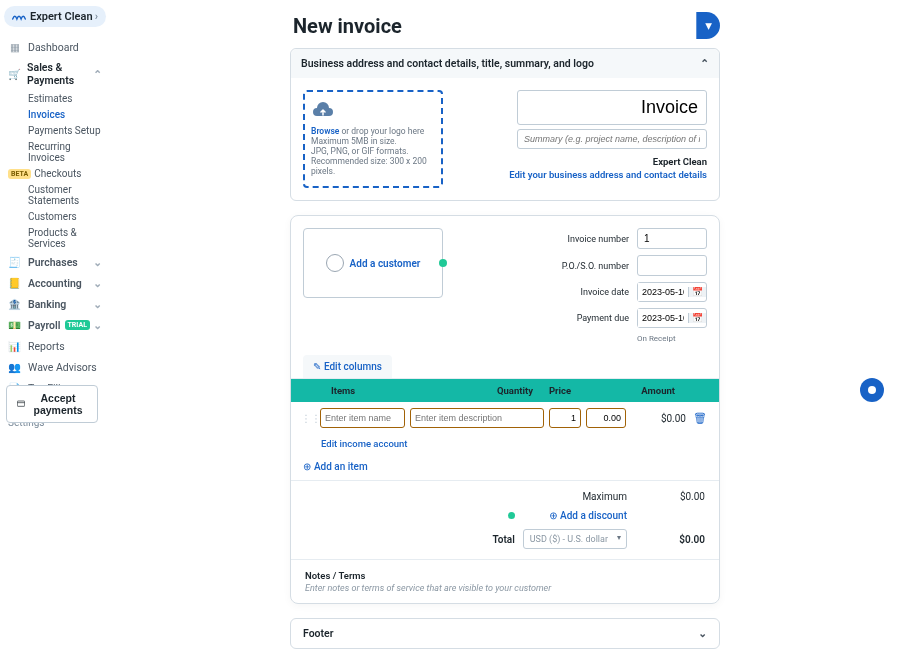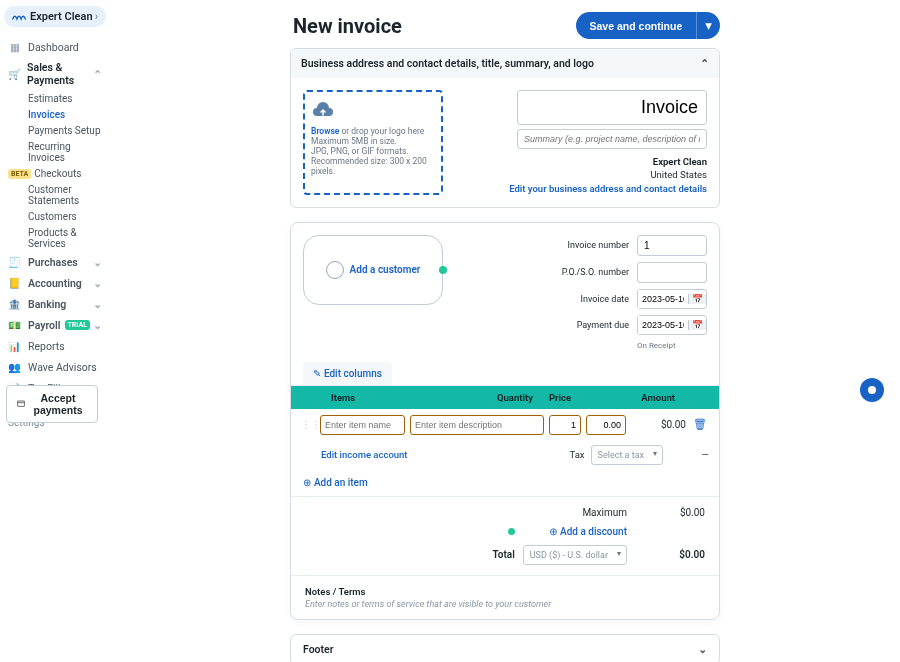--- a/index.html
+++ b/index.html
@@ -199,21 +199,21 @@
     box-shadow: 0 2px 8px rgba(0,0,0,0.04);
     margin-bottom: 14px;
   }
   .card-pad { padding: 12px; }
   .cust-row {
     display: flex;
     gap: 20px;
   }
   .add-cust {
     border: 1px solid #c0ccd6;
-    border-radius: 16px;
+    border-radius: 4px;
     width: 140px; height: 70px;
     display: flex; align-items: center; justify-content: center;
     font-size: 10px;
     color: #1862c6;
     font-weight: 600;
     cursor: pointer;
     position: relative;
   }
   .add-cust .ico {
     width: 18px; height: 18px;
@@ -489,21 +489,20 @@
         <rect x="0.5" y="0.5" width="11" height="8" rx="1" fill="none" stroke="#1c252c"></rect>
         <line x1="0.5" y1="3" x2="11.5" y2="3" stroke="#1c252c"></line>
       </svg>
     <span>Accept payments</span>
   </button>
 </div>
 
 <div class="main">
   <h1 class="page-title">New invoice</h1>
   <div class="save-btn">
-    <button class="main-btn">Save and continue</button>
     <button class="drop">
         <span>▾</span>
       </button>
   </div>
 
   <div class="accordion">
     <div class="acc-header">
       <span>Business address and contact details, title, summary, and logo</span>
       <span class="chev">⌃</span>
     </div>
@@ -516,21 +515,20 @@
         <div><span class="browse">Browse</span><span> or drop your logo here</span></div>
         <div>Maximum 5MB in size.</div>
         <div>JPG, PNG, or GIF formats.</div>
         <div>Recommended size: 300 x 200 pixels.</div>
       </div>
       <div class="title-col">
         <input class="title-input" value="Invoice" style="">
         <input class="summary-input" placeholder="Summary (e.g. project name, description of invoice)" style="">
         <div class="biz-info">
           <div><strong>Expert Clean</strong></div>
-          <div>United States</div>
           <div class="link">Edit your business address and contact details</div>
         </div>
       </div>
     </div>
   </div>
 
   <div class="card">
     <div class="card-pad">
       <div class="cust-row">
         <div class="add-cust">
@@ -581,25 +579,20 @@
       <input placeholder="Enter item name" style="">
       <input placeholder="Enter item description" style="">
       <input style="text-align: right;" value="1">
       <input style="text-align: right;" value="0.00">
       <span class="amt">$0.00</span>
       <span class="del">🗑</span>
     </div>
 
     <div class="item-sub">
       <span class="link">Edit income account</span>
-      <span class="tax-sel">
-        <span>Tax</span>
-        <span class="sel">Select a tax</span>
-        <span style="width:40px;text-align:right;">—</span>
-      </span>
     </div>
 
     <div class="add-item">
       <span>⊕</span>
       <span>Add an item</span>
     </div>
 
     <div class="totals">
       <span></span>
       <span class="lbl">Maximum</span>

